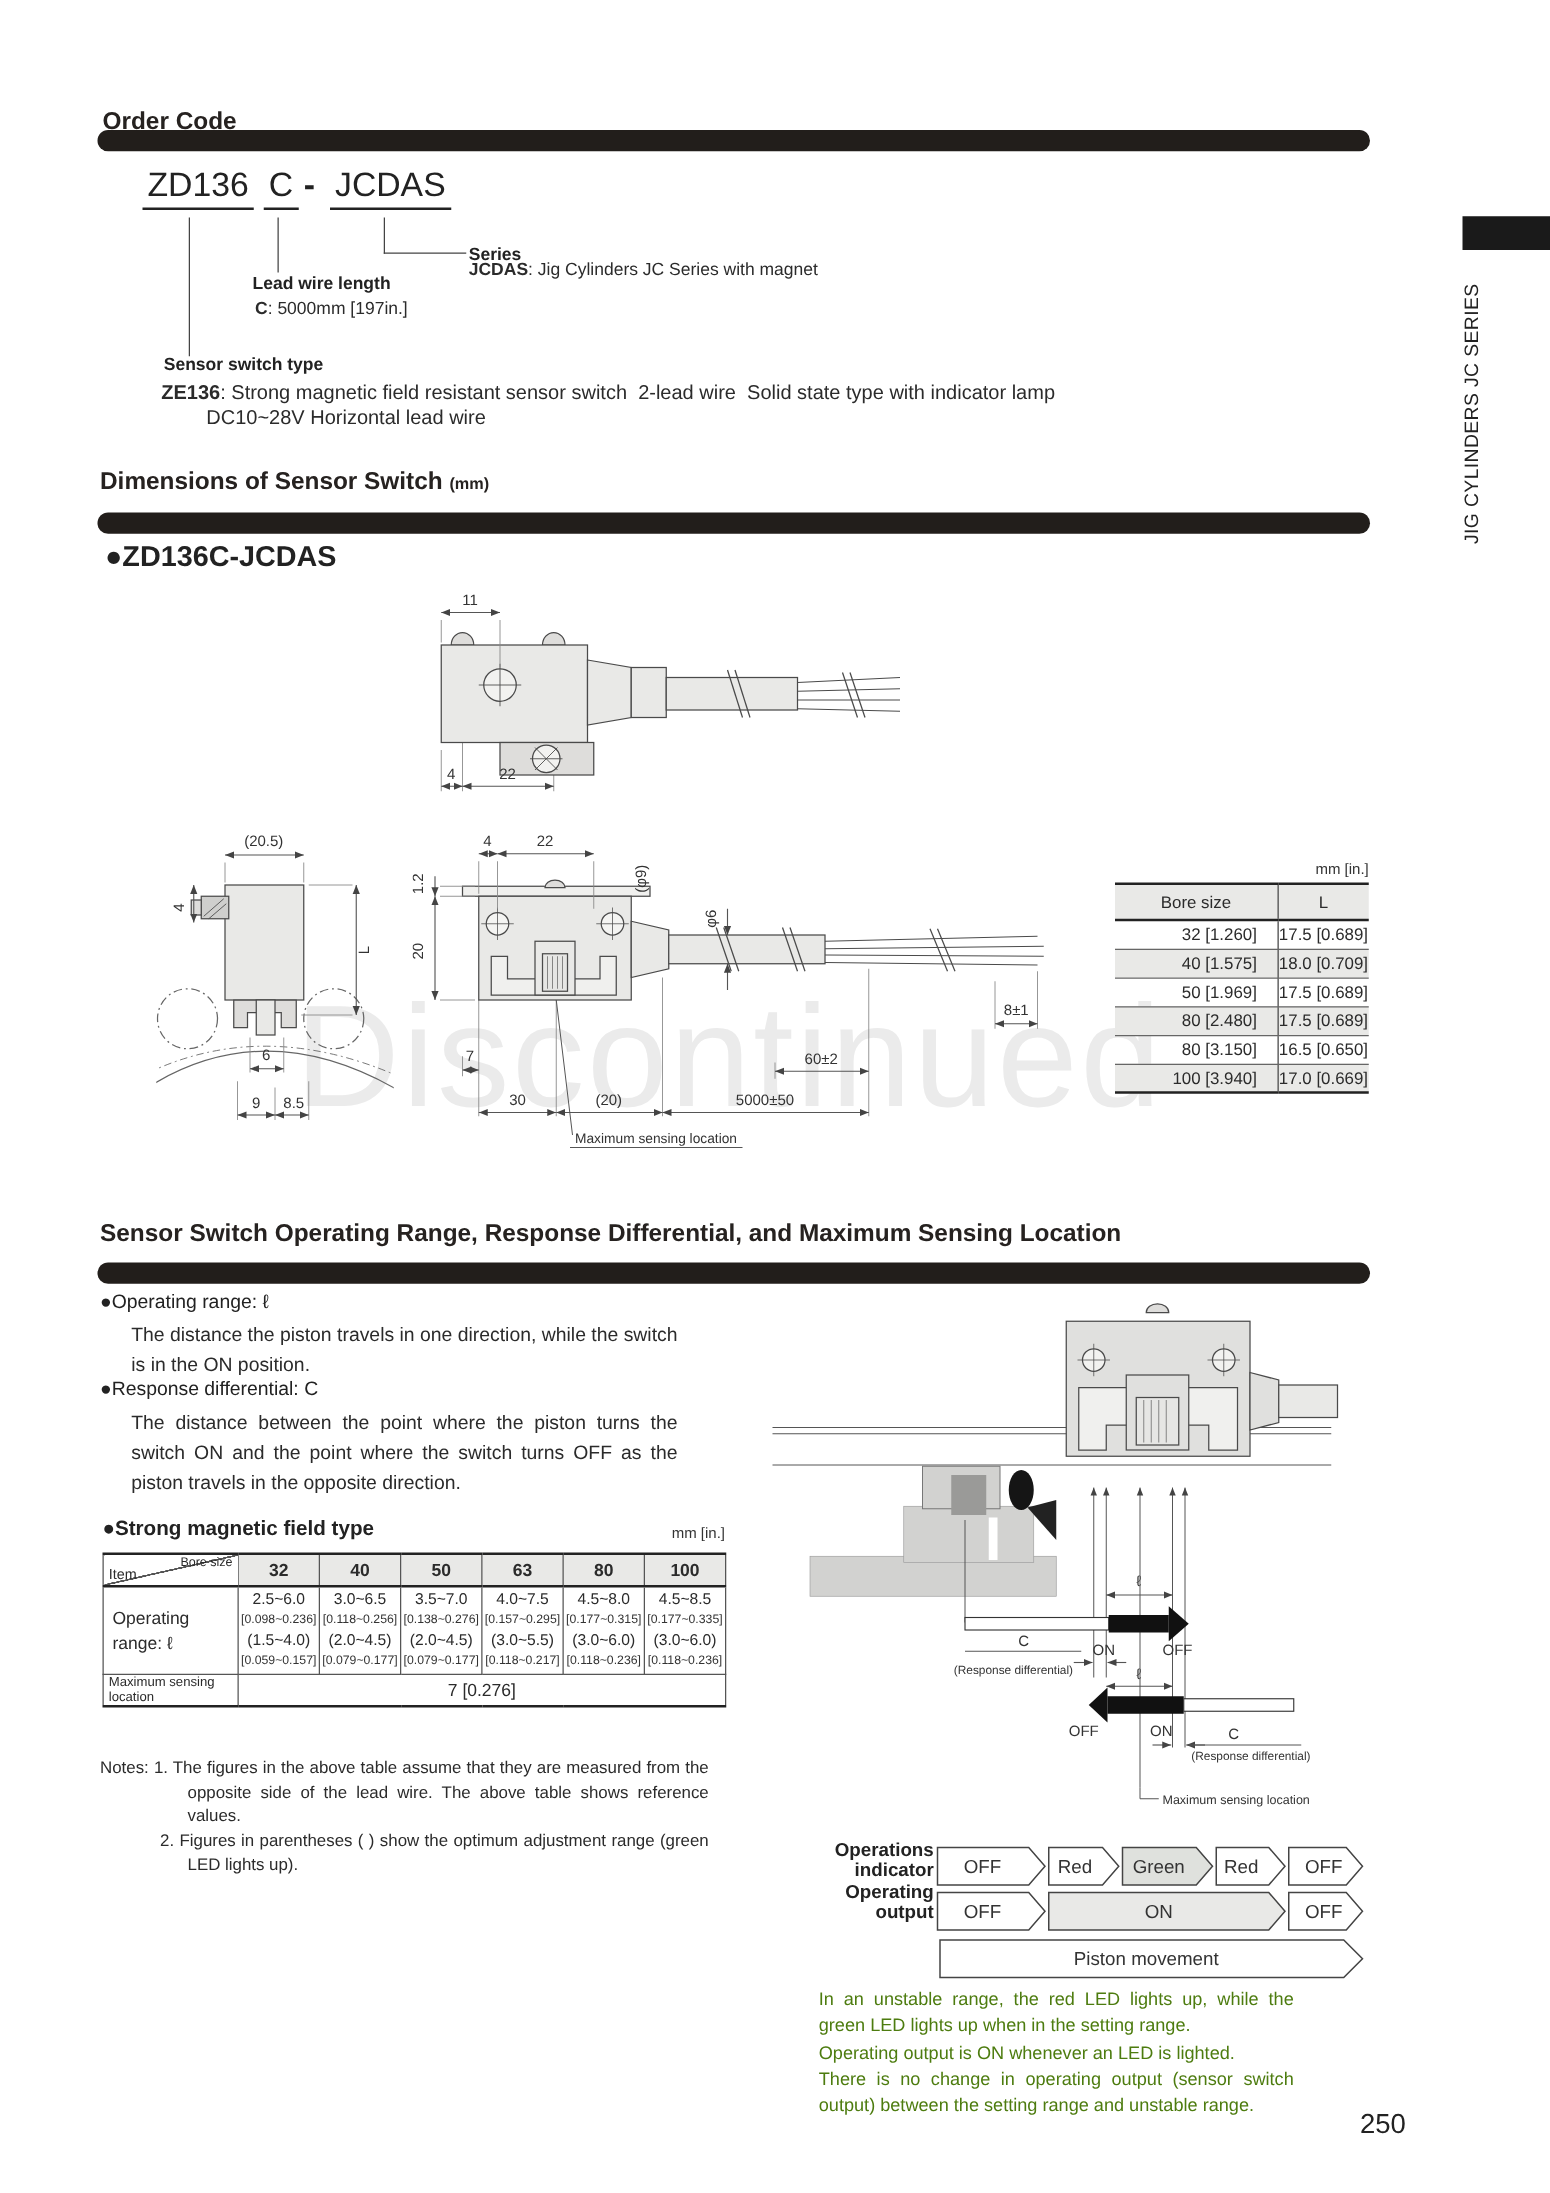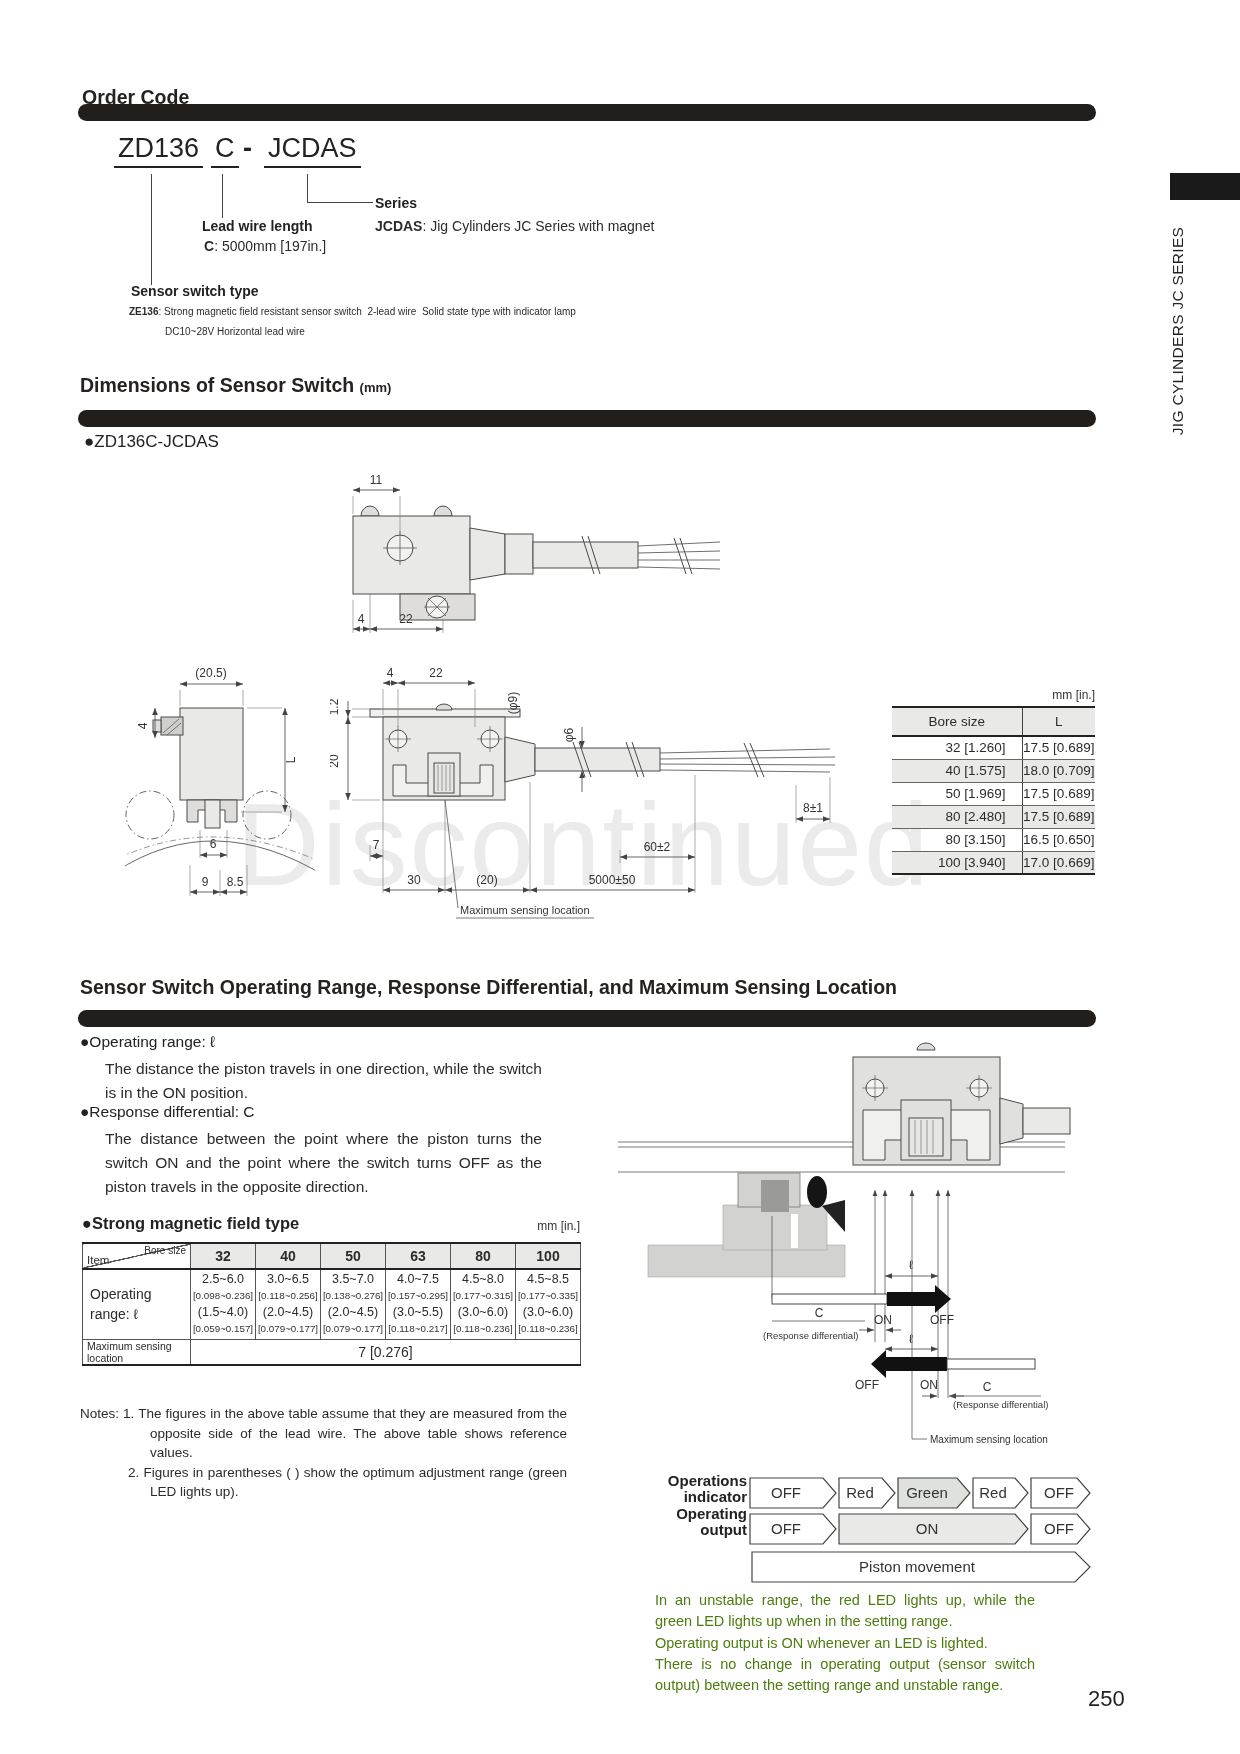--- a/index.html
+++ b/index.html
@@ -8,22 +8,22 @@
   .abs { position:absolute; }
   .watermark { position:absolute; left:236px; top:778px; font-size:116px; color:#ebebeb; letter-spacing:2px; white-space:nowrap; }
   .h-main { position:absolute; font-weight:bold; font-size:19.5px; color:#262220; white-space:nowrap; }
   .h-unit { font-size:13px; }
   .bar { position:absolute; left:78px; width:1018px; height:17px; background:#221e1b; border-radius:9px; }
   .code-part { position:absolute; font-size:27px; font-weight:normal; color:#222; border-bottom:2px solid #222; padding:0 4px 2px 4px; }
   .code-dash { position:absolute; font-size:27px; font-weight:bold; color:#222; }
   .cline { position:absolute; background:#444; }
   .lbl-b { position:absolute; font-size:14px; font-weight:bold; color:#222; white-space:nowrap; }
   .lbl { position:absolute; font-size:14px; color:#2b2b2b; white-space:pre-wrap; }
-  .lbl-s { position:absolute; font-size:10px; color:#2b2b2b; white-space:pre-wrap; }
-  .model-line { position:absolute; font-size:17px; font-weight:normal; color:#222; }
+  .lbl-s { position:absolute; font-size:16px; color:#2b2b2b; white-space:pre-wrap; }
+  .model-line { position:absolute; font-size:23px; font-weight:bold; color:#222; }
   .unit-right { position:absolute; font-size:12px; color:#333; text-align:right; }
   
   .boretbl { position:absolute; border-collapse:collapse; table-layout:fixed; font-size:13.5px; }
   .boretbl th, .boretbl td { border-bottom:1px solid #666; height:23px; padding:0; }
   .boretbl thead th { background:#e9e9e7; border-top:2.5px solid #222; border-bottom:2px solid #222; height:29px; font-weight:normal; }
   .boretbl .c1 { width:130px; text-align:right; padding-right:16px; border-right:1px solid #444; }
   .boretbl thead .c1 { text-align:center; padding-right:0; }
   .boretbl .c2 { width:73px; text-align:center; }
   .boretbl tr.alt td { background:#e9e9e7; }
   .boretbl tr.last td { border-bottom:2.5px solid #222; }
@@ -79,21 +79,21 @@
   <span class="code-part" style="left:211px; top:133px;">C</span>
   <span class="code-dash" style="left:243px; top:133px;">-</span>
   <span class="code-part" style="left:264px; top:133px;">JCDAS</span>
 
   <div class="cline" style="left:151px; top:174px; width:1px; height:111px;"></div>
   <div class="cline" style="left:222px; top:174px; width:1px; height:44px;"></div>
   <div class="cline" style="left:307px; top:174px; width:1px; height:29px;"></div>
   <div class="cline" style="left:307px; top:202px; width:66px; height:1px;"></div>
 
   <div class="lbl-b" style="left:375px; top:195px;">Series</div>
-  <div class="lbl" style="left:375px; top:218px;"><b>JCDAS</b><span>: Jig Cylinders JC Series with magnet</span></div>
+  <div class="lbl" style="left:375px; top:207px;"><b>JCDAS</b><span>: Jig Cylinders JC Series with magnet</span></div>
 
   <div class="lbl-b" style="left:202px; top:218px;">Lead wire length</div>
   <div class="lbl" style="left:204px; top:238px;"><b>C</b><span>: 5000mm [197in.]</span></div>
 
   <div class="lbl-b" style="left:131px; top:283px;">Sensor switch type</div>
   <div class="lbl-s" style="left:129px; top:306px;"><b>ZE136</b><span>: Strong magnetic field resistant sensor switch  2-lead wire  Solid state type with indicator lamp</span></div>
   <div class="lbl-s" style="left:165px; top:326px;">DC10~28V Horizontal lead wire</div>
 
   <div class="h-main" style="left:80px; top:374px;"><span>Dimensions of Sensor Switch</span> <span class="h-unit">(mm)</span></div>
   <div class="bar" style="top:410px;"></div>

